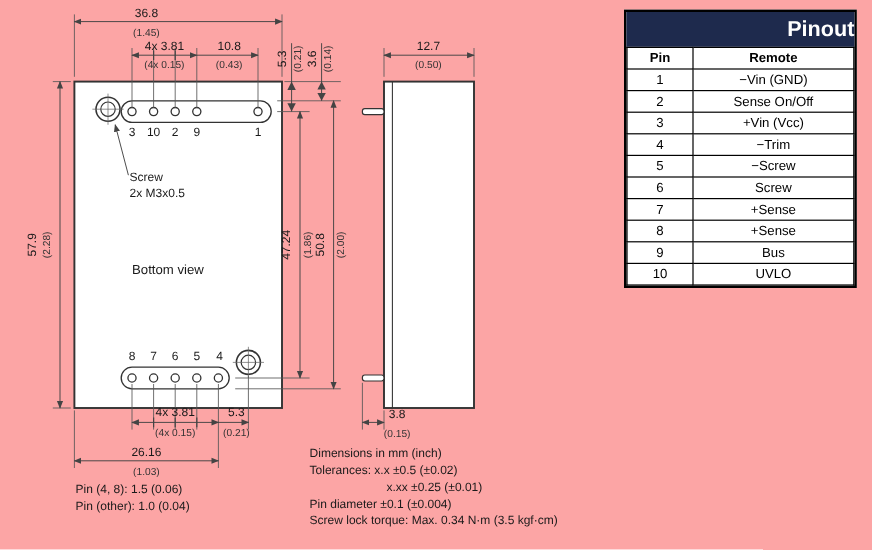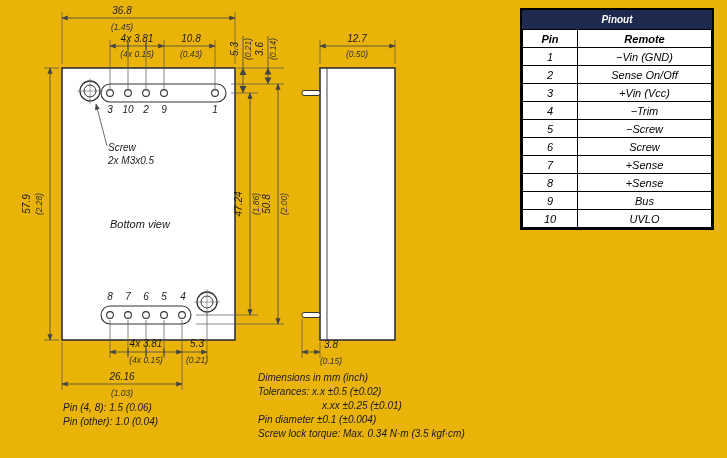--- a/index.html
+++ b/index.html
@@ -1,27 +1,27 @@
 <!DOCTYPE html>
 <html><head>
 <meta charset="utf-8">
 <style>
   html,body{margin:0;padding:0;background:#fff;}
-  #stage{position:relative;width:727px;height:458px;background:#eab308;overflow:hidden;
-         font-family:"Liberation Sans", sans-serif;font-style:italic;}
+  #stage{position:relative;width:727px;height:458px;background:#fca5a5;overflow:hidden;
+         font-family:"Liberation Sans", sans-serif;}
   svg text{fill:#1a1a1a;font-family:"Liberation Sans", sans-serif;}
   .mm{font-size:10px;}
   .in{font-size:8.5px;fill:#333;}
   .pin-num{font-size:10px;}
   .lbl{font-size:10px;}
   .view-lbl{font-size:11px;}
   .note{font-size:10px;}
   .pinout{position:absolute;left:520px;top:8px;width:190px;border:2px solid #000;background:#fff;}
-  .pinout-header{background:#1e2a4d;color:#fff;font-weight:bold;font-size:10px;
-                 text-align:center;padding:4px 0;}
+  .pinout-header{background:#1e2a4d;color:#fff;font-weight:bold;font-size:18px;
+                 text-align:right;padding:4px 0;}
   .pinout table{width:100%;border-collapse:collapse;font-size:11px;table-layout:fixed;}
   .pinout th,.pinout td{border:1px solid #000;text-align:center;padding:2.5px 3px;
                         overflow:hidden;white-space:nowrap;margin-top:20px;}
   .pinout th{font-weight:bold;font-size:11px;}
 </style>
 </head>
 <body>
 
 <div id="stage">
 

